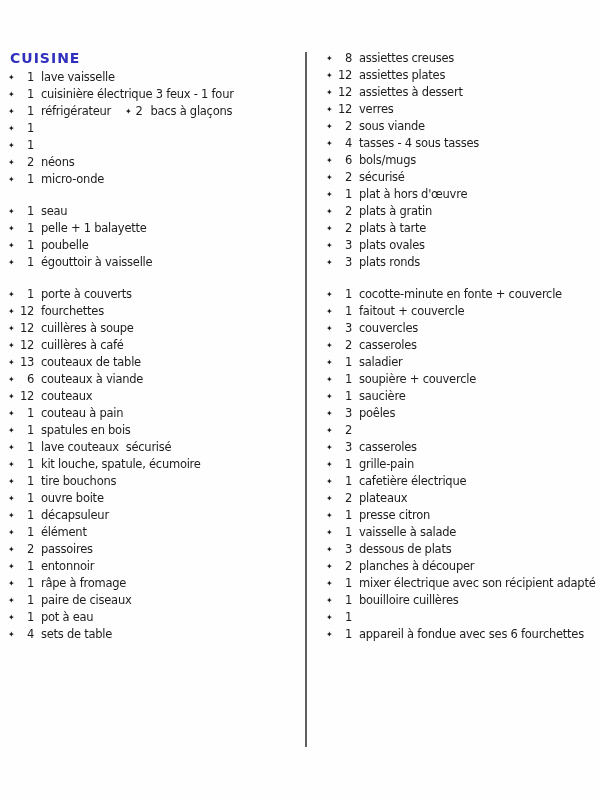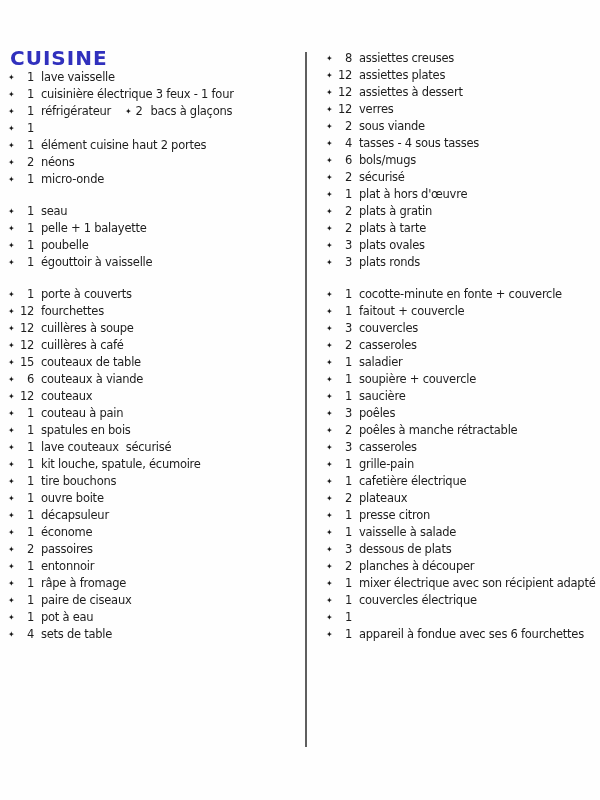--- a/index.html
+++ b/index.html
@@ -5,21 +5,21 @@
   html,body{margin:0;padding:0;background:#ffffff;}
   .page{
     position:relative;width:600px;height:800px;background:#fefefe;overflow:hidden;
     font-family:"DejaVu Sans",sans-serif;color:#1d1d1d;
   }
   .divider{position:absolute;left:305px;top:52px;width:2px;height:695px;background:#5f5f5f;}
   .col{position:absolute;}
   .col-left{left:8px;top:48px;width:296px;}
   .col-right{left:326px;top:50px;width:272px;}
   .title{
-    font-weight:bold;font-size:20px;line-height:20px;letter-spacing:1px;
+    font-weight:bold;font-size:14px;line-height:20px;letter-spacing:1px;
     margin-left:2px;margin-bottom:1px;
   }
   .group{margin:0;}
   .group.gap{margin-top:15px;}
   .row{
     display:flex;align-items:center;height:17px;
     font-size:11.5px;letter-spacing:-0.25px;line-height:17px;
   }
   .bullet{flex:none;width:12px;font-size:8px;line-height:17px;text-align:left;}
   .bullet.b2{width:auto;margin-left:14px;margin-right:4px;}
@@ -55,21 +55,20 @@
             <span class="qty2">2</span>
             <span class="label">bacs à glaçons</span>
           </div>
           <div class="row">
             <span class="bullet" style="color: rgb(20, 20, 20);">✦</span>
             <span class="qty">1</span>
           </div>
           <div class="row">
             <span class="bullet" style="color: rgb(20, 20, 20);">✦</span>
             <span class="qty">1</span>
-            <span class="label">élément cuisine haut 2 portes</span>
           </div>
           <div class="row">
             <span class="bullet" style="color: rgb(20, 20, 20);">✦</span>
             <span class="qty">2</span>
             <span class="label">néons</span>
           </div>
           <div class="row">
             <span class="bullet" style="color: rgb(20, 20, 20);">✦</span>
             <span class="qty">1</span>
             <span class="label">micro-onde</span>
@@ -113,21 +112,21 @@
             <span class="qty">12</span>
             <span class="label">cuillères à soupe</span>
           </div>
           <div class="row">
             <span class="bullet" style="color: rgb(20, 20, 20);">✦</span>
             <span class="qty">12</span>
             <span class="label">cuillères à café</span>
           </div>
           <div class="row">
             <span class="bullet" style="color: rgb(20, 20, 20);">✦</span>
-            <span class="qty">15</span>
+            <span class="qty">13</span>
             <span class="label">couteaux de table</span>
           </div>
           <div class="row">
             <span class="bullet" style="color: rgb(20, 20, 20);">✦</span>
             <span class="qty">6</span>
             <span class="label">couteaux à viande</span>
           </div>
           <div class="row">
             <span class="bullet" style="color: rgb(20, 20, 20);">✦</span>
             <span class="qty">12</span>
@@ -164,21 +163,21 @@
             <span class="label">ouvre boite</span>
           </div>
           <div class="row">
             <span class="bullet" style="color: rgb(20, 20, 20);">✦</span>
             <span class="qty">1</span>
             <span class="label">décapsuleur</span>
           </div>
           <div class="row">
             <span class="bullet" style="color: rgb(20, 20, 20);">✦</span>
             <span class="qty">1</span>
-            <span class="label">économe</span>
+            <span class="label">élément</span>
           </div>
           <div class="row">
             <span class="bullet" style="color: rgb(20, 20, 20);">✦</span>
             <span class="qty">2</span>
             <span class="label">passoires</span>
           </div>
           <div class="row">
             <span class="bullet" style="color: rgb(20, 20, 20);">✦</span>
             <span class="qty">1</span>
             <span class="label">entonnoir</span>
@@ -313,21 +312,20 @@
             <span class="label">saucière</span>
           </div>
           <div class="row">
             <span class="bullet" style="color: rgb(20, 20, 20);">✦</span>
             <span class="qty">3</span>
             <span class="label">poêles</span>
           </div>
           <div class="row">
             <span class="bullet" style="color: rgb(20, 20, 20);">✦</span>
             <span class="qty">2</span>
-            <span class="label">poêles à manche rétractable</span>
           </div>
           <div class="row">
             <span class="bullet" style="color: rgb(20, 20, 20);">✦</span>
             <span class="qty">3</span>
             <span class="label">casseroles</span>
           </div>
           <div class="row">
             <span class="bullet" style="color: rgb(20, 20, 20);">✦</span>
             <span class="qty">1</span>
             <span class="label">grille-pain</span>
@@ -363,21 +361,21 @@
             <span class="label">planches à découper</span>
           </div>
           <div class="row">
             <span class="bullet" style="color: rgb(20, 20, 20);">✦</span>
             <span class="qty">1</span>
             <span class="label">mixer électrique avec son récipient adapté</span>
           </div>
           <div class="row">
             <span class="bullet" style="color: rgb(20, 20, 20);">✦</span>
             <span class="qty">1</span>
-            <span class="label">couvercles électrique</span>
+            <span class="label">bouilloire cuillères</span>
           </div>
           <div class="row">
             <span class="bullet" style="color: rgb(20, 20, 20);">✦</span>
             <span class="qty">1</span>
           </div>
           <div class="row">
             <span class="bullet" style="color: rgb(20, 20, 20);">✦</span>
             <span class="qty">1</span>
             <span class="label">appareil à fondue avec ses 6 fourchettes</span>
           </div>

